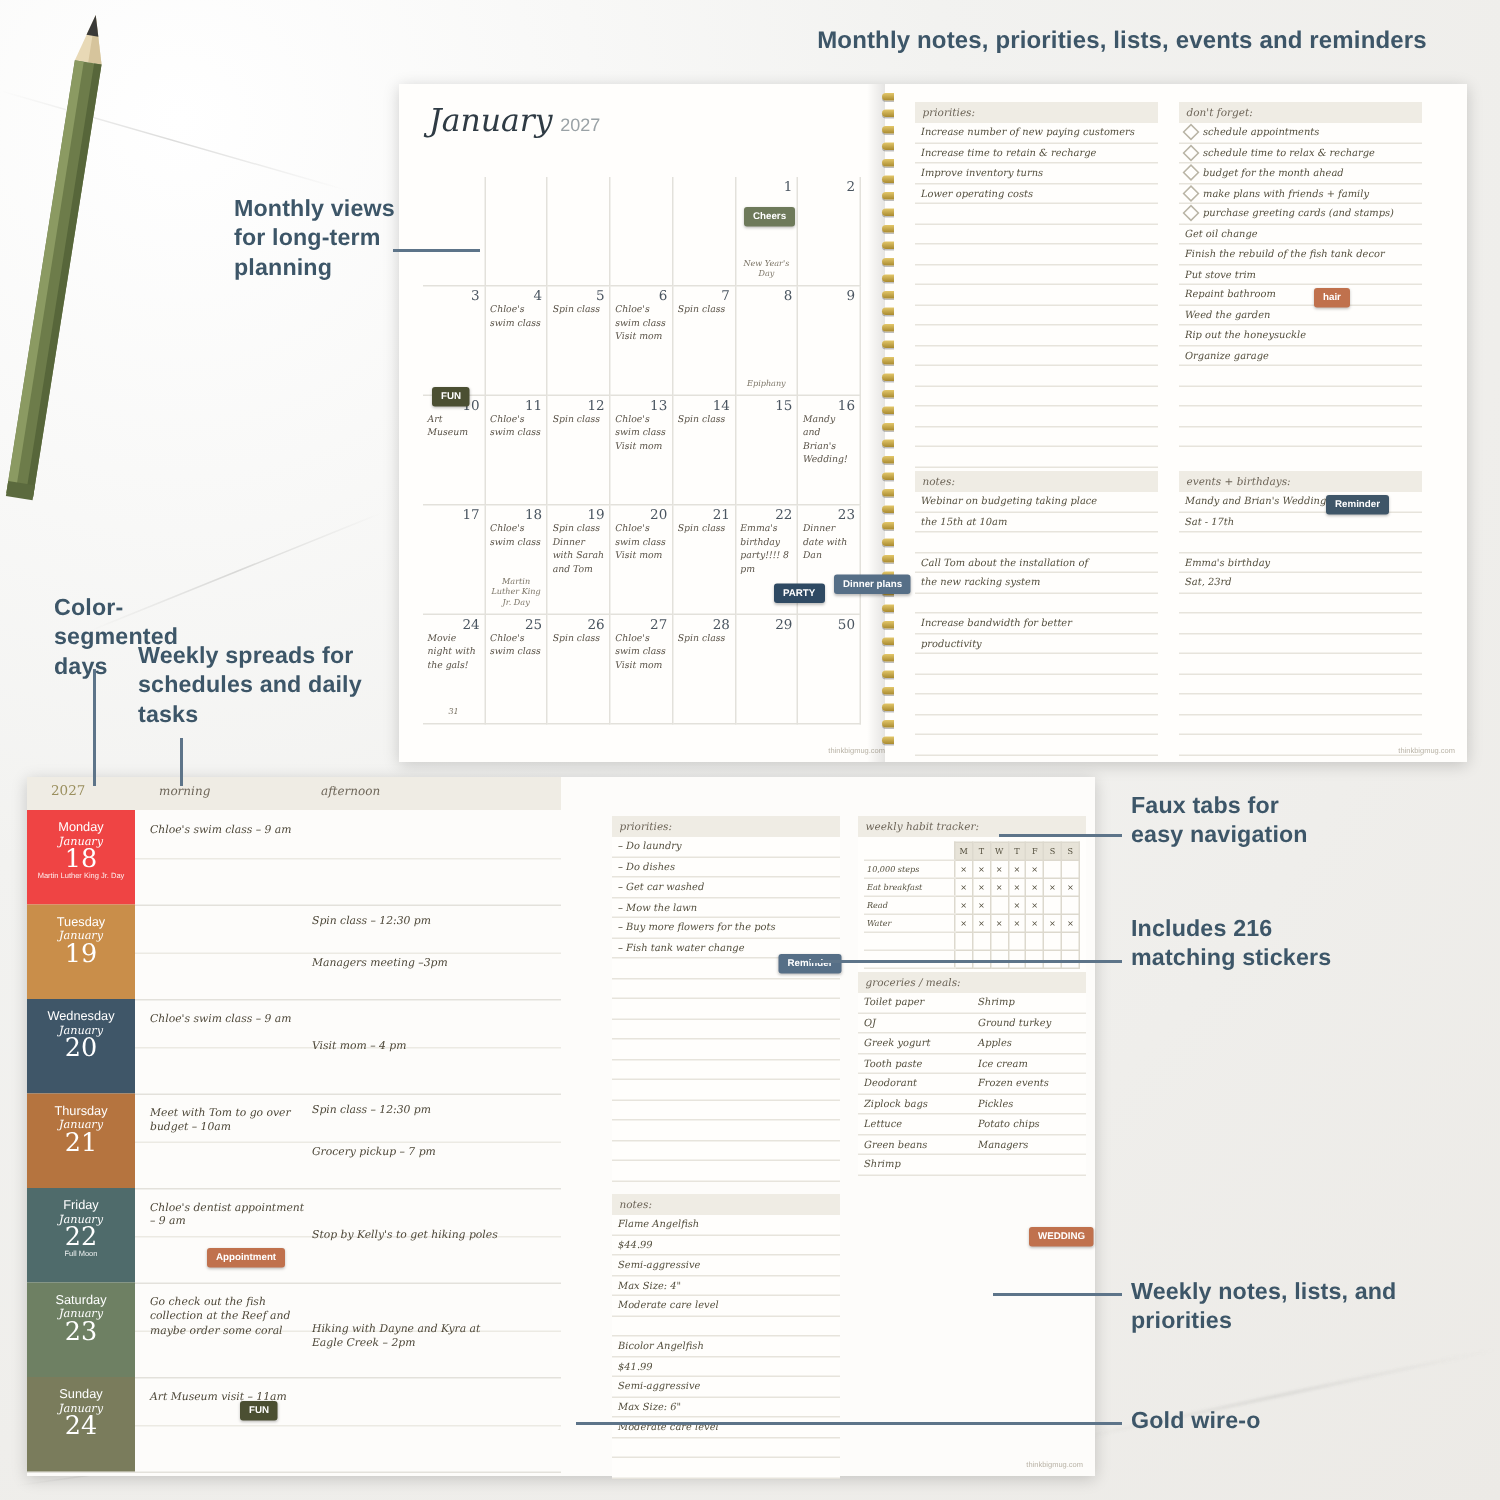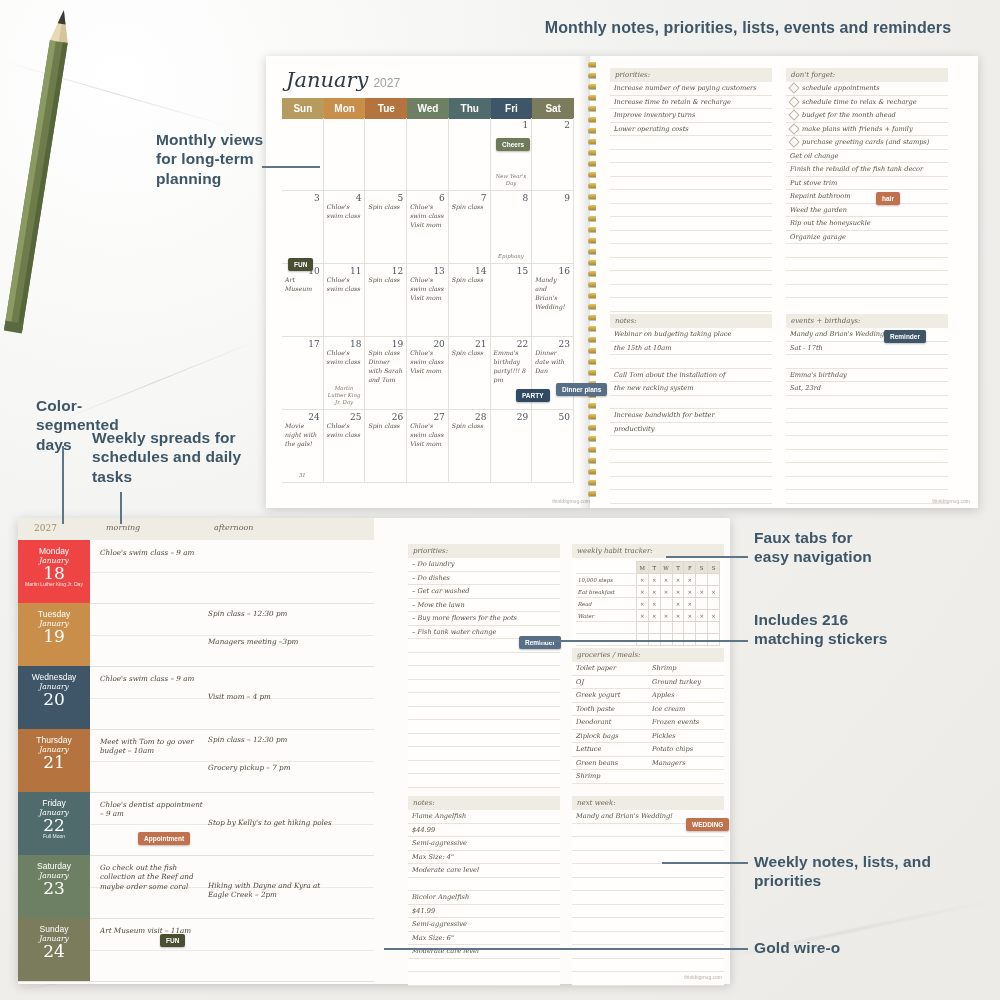--- a/index.html
+++ b/index.html
@@ -95,29 +95,20 @@
     <rect x="11" y="32" width="6" height="292" fill="#8b9a62"></rect>
     <rect x="24" y="32" width="5" height="292" fill="#57663a"></rect>
     <rect x="11" y="316" width="18" height="10" fill="#5b6a3e"></rect>
   </svg>
 </div>
 
 <div class="monthly">
   <div class="mon-left">
     <div class="month-title">
       <span>January</span><span class="month-year">2027</span>
-    </div>
-    <div class="dow-row">
-      <div class="dow" style="background:#b79a5e">Sun</div>
-      <div class="dow" style="background:#c98e4a">Mon</div>
-      <div class="dow" style="background:#b5743f">Tue</div>
-      <div class="dow" style="background:#6e8063">Wed</div>
-      <div class="dow" style="background:#4f6b6b">Thu</div>
-      <div class="dow" style="background:#3f5668">Fri</div>
-      <div class="dow" style="background:#7a7c5c">Sat</div>
     </div>
     <div class="grid" id="month-grid">
         <div class="cell"></div>
         <div class="cell"></div>
         <div class="cell"></div>
         <div class="cell"></div>
         <div class="cell"></div>
         <div class="cell">
           <div class="dnum">1</div>
           <div class="ev2">New Year's Day</div>
@@ -653,38 +644,20 @@
         <div class="ln">Bicolor Angelfish</div>
         <div class="ln">$41.99</div>
         <div class="ln">Semi-aggressive</div>
         <div class="ln">Max Size: 6"</div>
         <div class="ln">Moderate care level</div>
         <div class="ln"></div>
         <div class="ln"></div>
       </div>
   </div>
 
-  <div class="panel" style="left:554px;top:278px;width:152px;">
-    <div class="ph">next week:</div>
-    <div class="lines" id="w-next">
-        <div class="ln">Mandy and Brian's Wedding!</div>
-        <div class="ln"></div>
-        <div class="ln"></div>
-        <div class="ln"></div>
-        <div class="ln"></div>
-        <div class="ln"></div>
-        <div class="ln"></div>
-        <div class="ln"></div>
-        <div class="ln"></div>
-        <div class="ln"></div>
-        <div class="ln"></div>
-        <div class="ln"></div>
-        <div class="ln"></div>
-      </div>
-  </div>
 
   <div class="footer-url">thinkbigmug.com</div>
 </div>
 
 <div id="weekly-stickers">
     <div class="sticker" style="left:138px;top:832px;background:#c0714d;">Appointment</div>
     <div class="sticker" style="left:160px;top:934px;background:#4b4f32;">FUN</div>
     <div class="sticker" style="left:519px;top:636px;background:#566f87;">Reminder</div>
     <div class="sticker" style="left:686px;top:818px;background:#c0714d;">WEDDING</div>
   </div>

